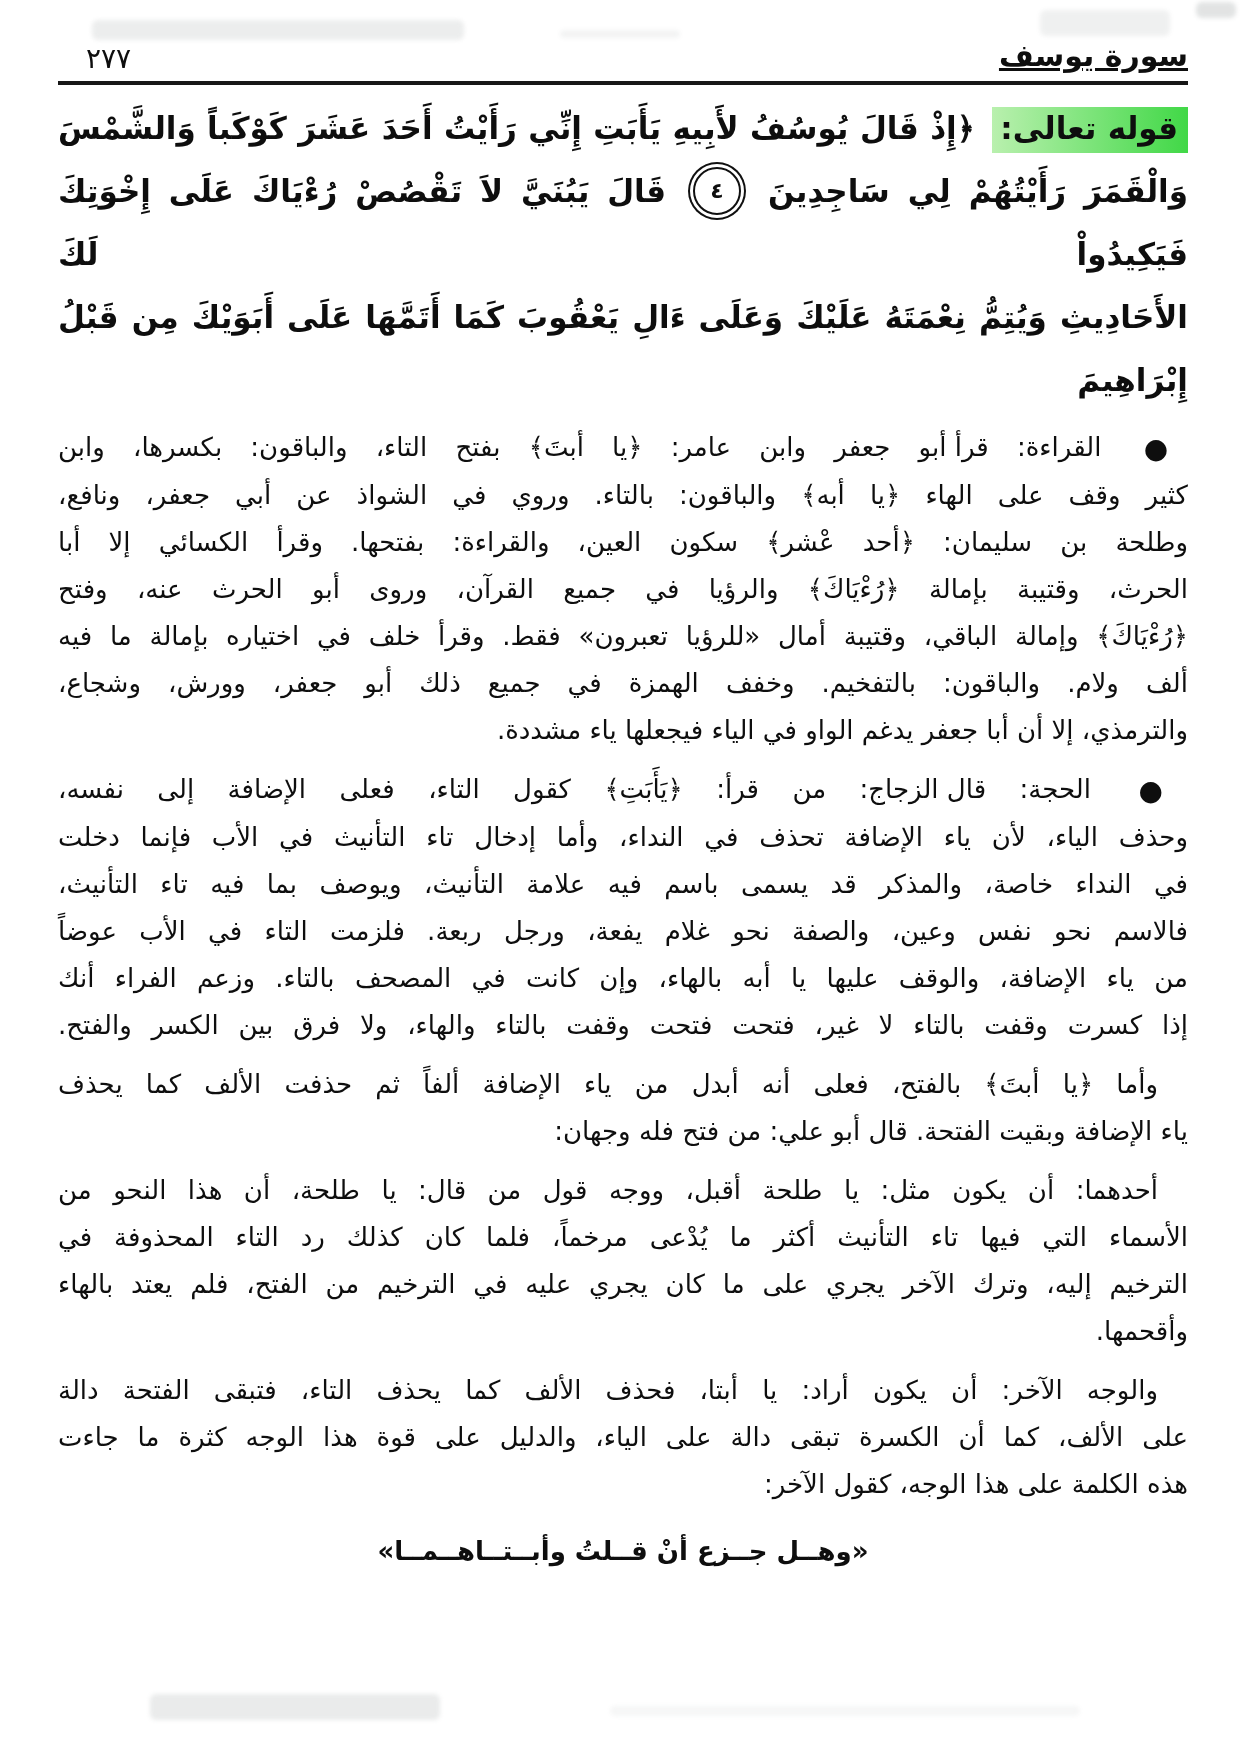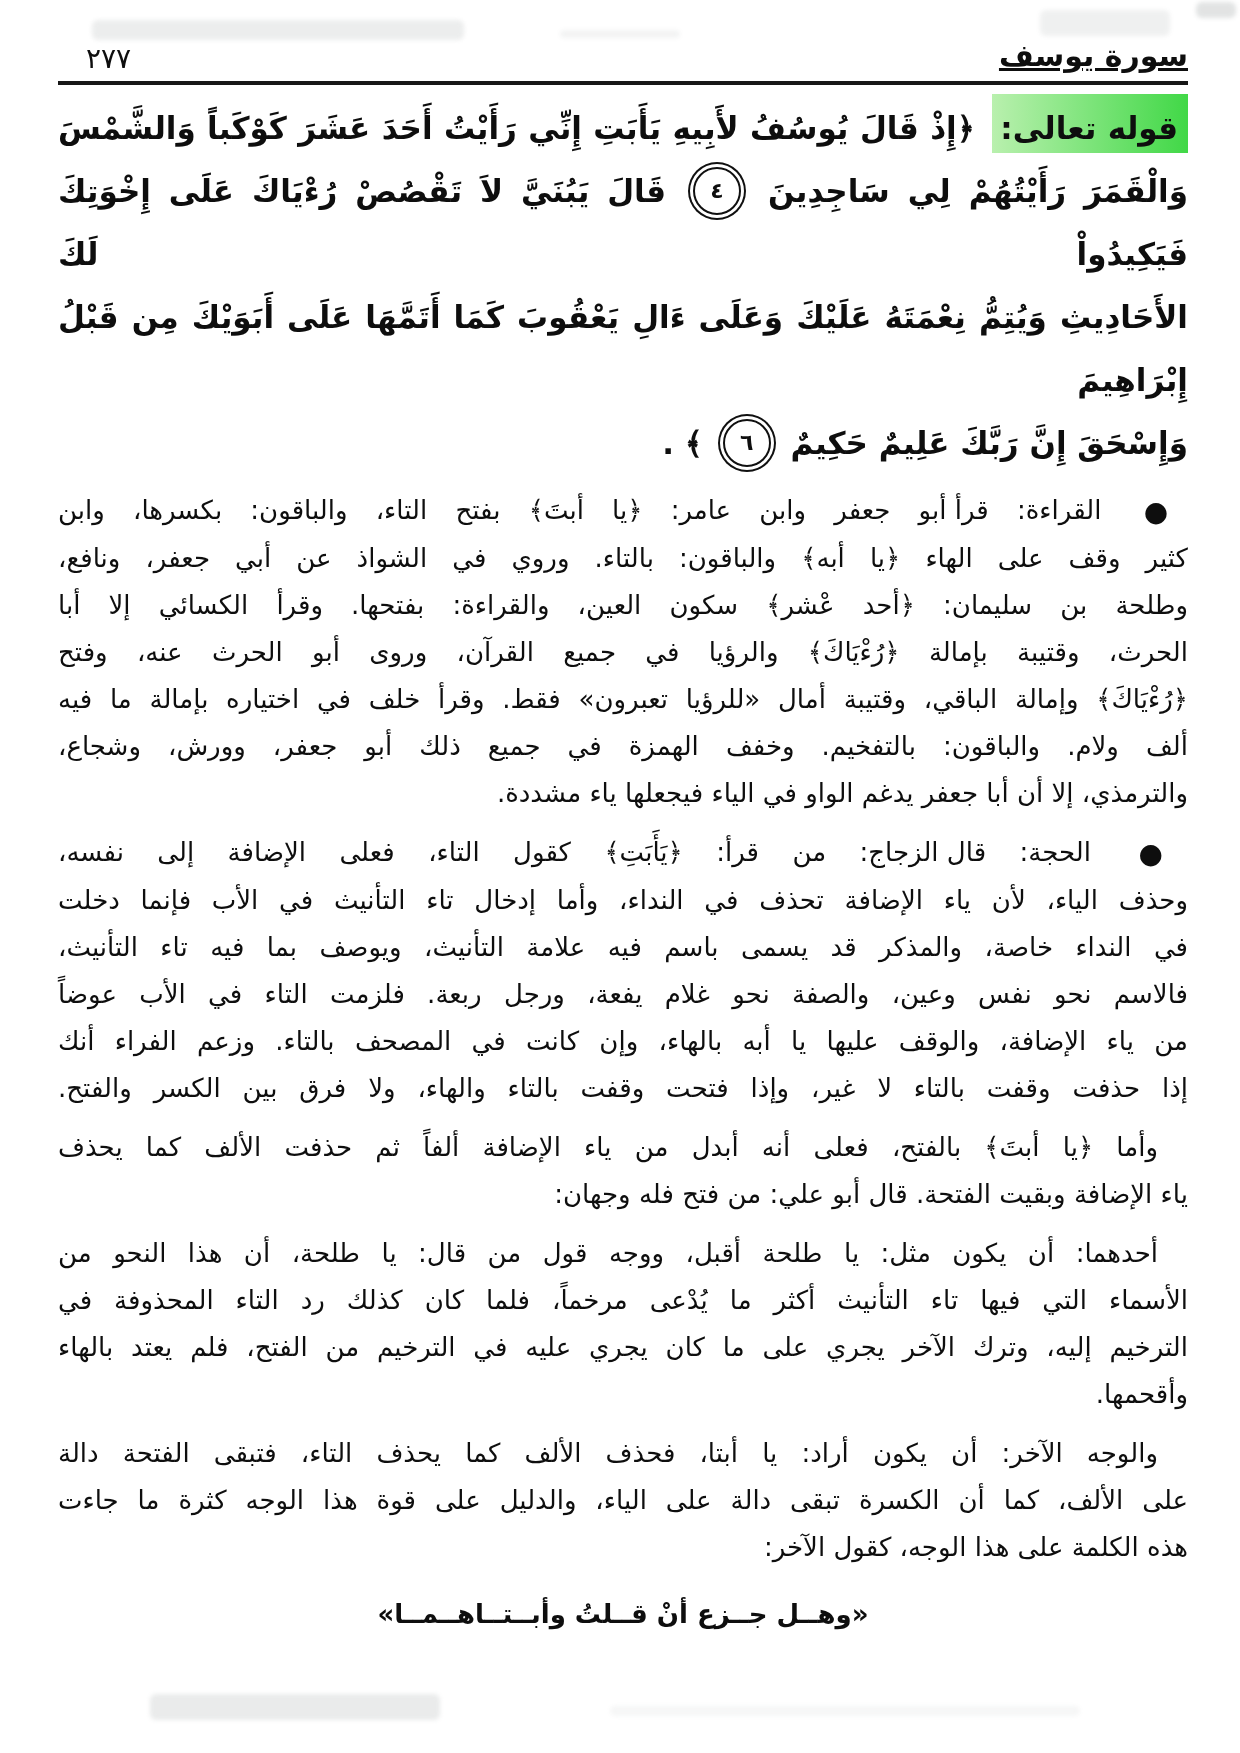--- a/index.html
+++ b/index.html
@@ -17,21 +17,21 @@
   .header{display:flex;justify-content:space-between;align-items:flex-end;padding-top:12px;}
   .surah-title{font-size:30px;font-weight:bold;letter-spacing:1px;text-decoration:underline;}
   .page-number{font-size:28px;font-weight:normal;letter-spacing:3px;line-height:1;padding-left:28px;}
   .rule{height:4px;background:#171717;margin-top:8px;}
   
   .quran{margin-top:12px;font-weight:bold;font-size:31px;}
   .qline{line-height:63px;text-align:justify;text-align-last:justify;}
   .qline.end{text-align:justify;text-align-last:right;}
   .hl{
     background:linear-gradient(to left,#41d847,#b9f0ae);
-    padding:16px 10px 7px 8px;
+    padding:3px 10px 7px 8px;
     margin-left:6px;
   }
   .ayah-m{
     display:inline-flex;align-items:center;justify-content:center;
     width:44px;height:44px;
     border:2px solid #101010;border-radius:50%;
     box-shadow:0 0 0 3px #ffffff,0 0 0 5px #101010;
     font-size:22px;font-weight:bold;
     vertical-align:middle;margin:0 9px;background:#fff;position:relative;top:-3px;
   }
@@ -78,25 +78,20 @@
       <span>﴿إِذْ قَالَ يُوسُفُ لأَبِيهِ يَأَبَتِ إِنِّي رَأَيْتُ أَحَدَ عَشَرَ كَوْكَباً وَالشَّمْسَ</span>
     </div>
     <div class="qline">
       <span>وَالْقَمَرَ رَأَيْتُهُمْ لِي سَاجِدِينَ</span>
       <span class="ayah-m">٤</span>
       <span>قَالَ يَبُنَيَّ لاَ تَقْصُصْ رُءْيَاكَ عَلَى إِخْوَتِكَ فَيَكِيدُواْ لَكَ</span>
     </div>
     <div class="qline">
       <span>الأَحَادِيثِ وَيُتِمُّ نِعْمَتَهُ عَلَيْكَ وَعَلَى ءَالِ يَعْقُوبَ كَمَا أَتَمَّهَا عَلَى أَبَوَيْكَ مِن قَبْلُ إِبْرَاهِيمَ</span>
     </div>
-    <div class="qline end">
-      <span>وَإِسْحَقَ إِنَّ رَبَّكَ عَلِيمٌ حَكِيمٌ</span>
-      <span class="ayah-m">٦</span>
-      <span>﴾ .</span>
-    </div>
   </div>
 
   <div class="body-text">
 
     <div class="para">
       <div class="bline">
         <span class="bullet">●</span>
         <span class="lead">القراءة:</span>
         <span>قرأ أبو جعفر وابن عامر: ﴿يا أبتَ﴾ بفتح التاء، والباقون: بكسرها، وابن</span>
       </div>
@@ -111,21 +106,21 @@
     <div class="para">
       <div class="bline">
         <span class="bullet">●</span>
         <span class="lead">الحجة:</span>
         <span>قال الزجاج: من قرأ: ﴿يَأَبَتِ﴾ كقول التاء، فعلى الإضافة إلى نفسه،</span>
       </div>
       <div class="bline">وحذف الياء، لأن ياء الإضافة تحذف في النداء، وأما إدخال تاء التأنيث في الأب فإنما دخلت</div>
       <div class="bline">في النداء خاصة، والمذكر قد يسمى باسم فيه علامة التأنيث، ويوصف بما فيه تاء التأنيث،</div>
       <div class="bline">فالاسم نحو نفس وعين، والصفة نحو غلام يفعة، ورجل ربعة. فلزمت التاء في الأب عوضاً</div>
       <div class="bline">من ياء الإضافة، والوقف عليها يا أبه بالهاء، وإن كانت في المصحف بالتاء. وزعم الفراء أنك</div>
-      <div class="bline">إذا حذفت وقفت بالتاء لا غير، وإذا فتحت وقفت بالتاء والهاء، ولا فرق بين الكسر والفتح.</div>
+      <div class="bline">إذا كسرت وقفت بالتاء لا غير، فتحت فتحت وقفت بالتاء والهاء، ولا فرق بين الكسر والفتح.</div>
     </div>
 
     <div class="para">
       <div class="bline indent">وأما ﴿يا أبتَ﴾ بالفتح، فعلى أنه أبدل من ياء الإضافة ألفاً ثم حذفت الألف كما يحذف</div>
       <div class="bline end">ياء الإضافة وبقيت الفتحة. قال أبو علي: من فتح فله وجهان:</div>
     </div>
 
     <div class="para">
       <div class="bline indent">
         <span class="lead">أحدهما:</span>

